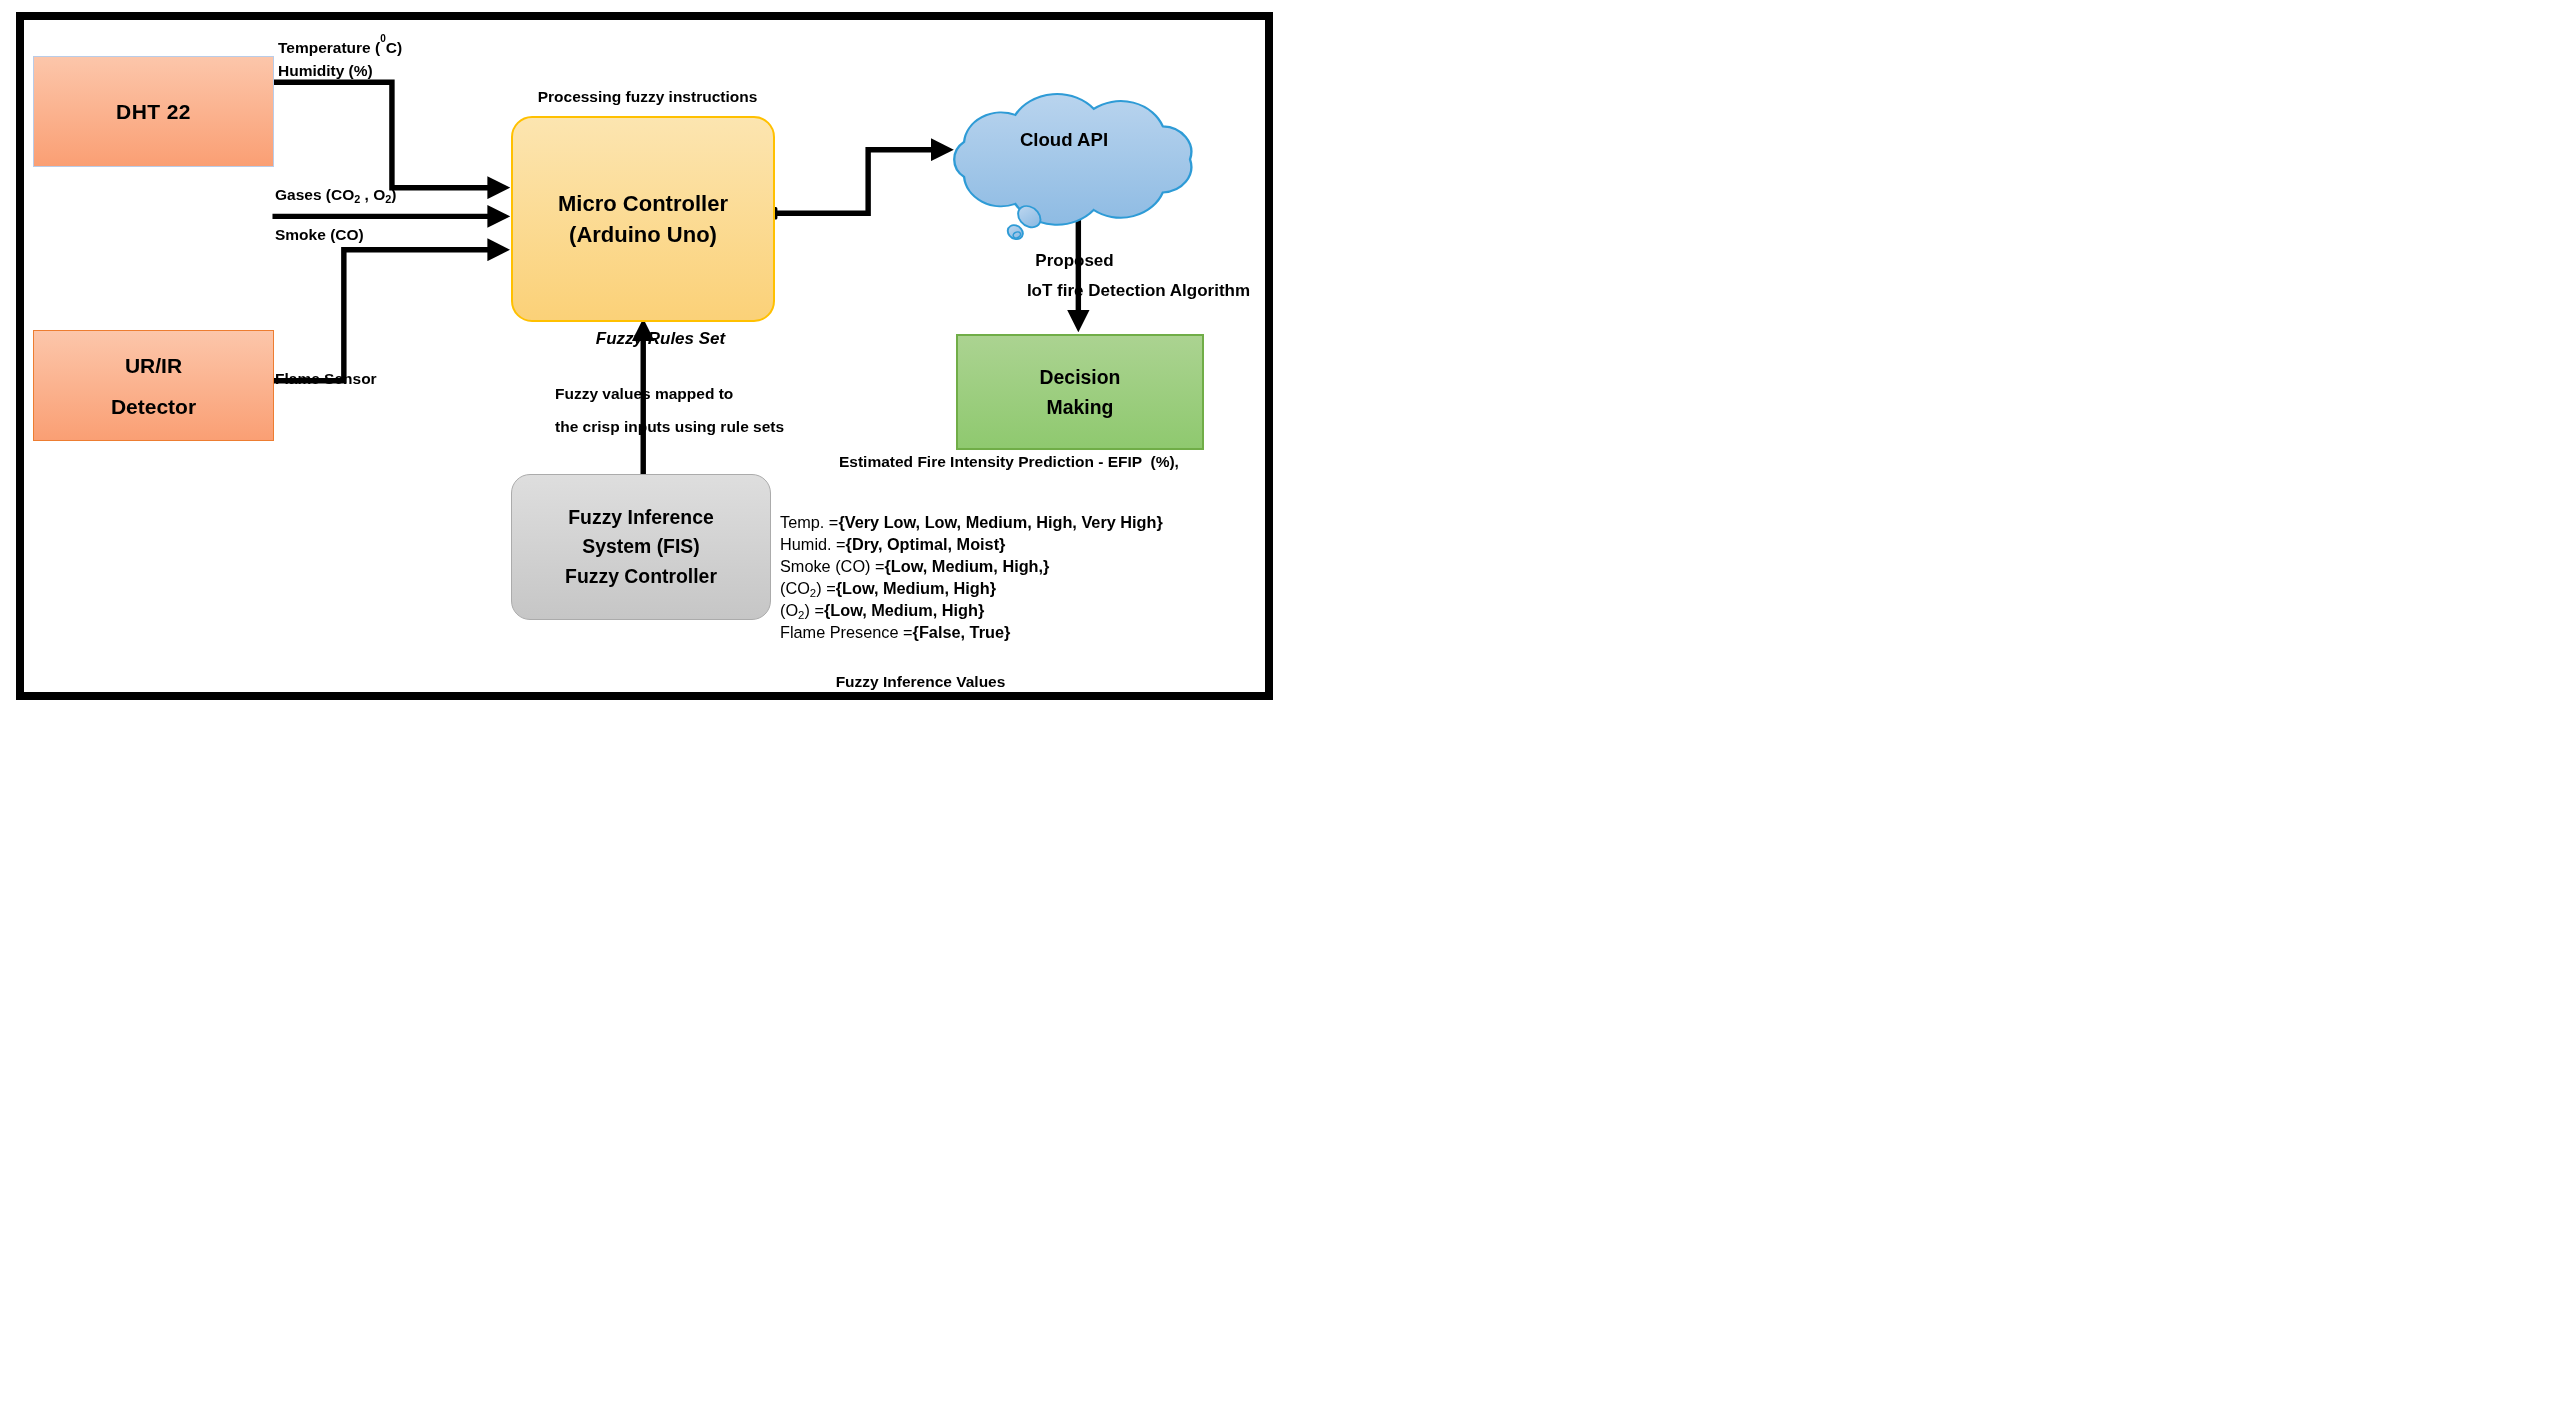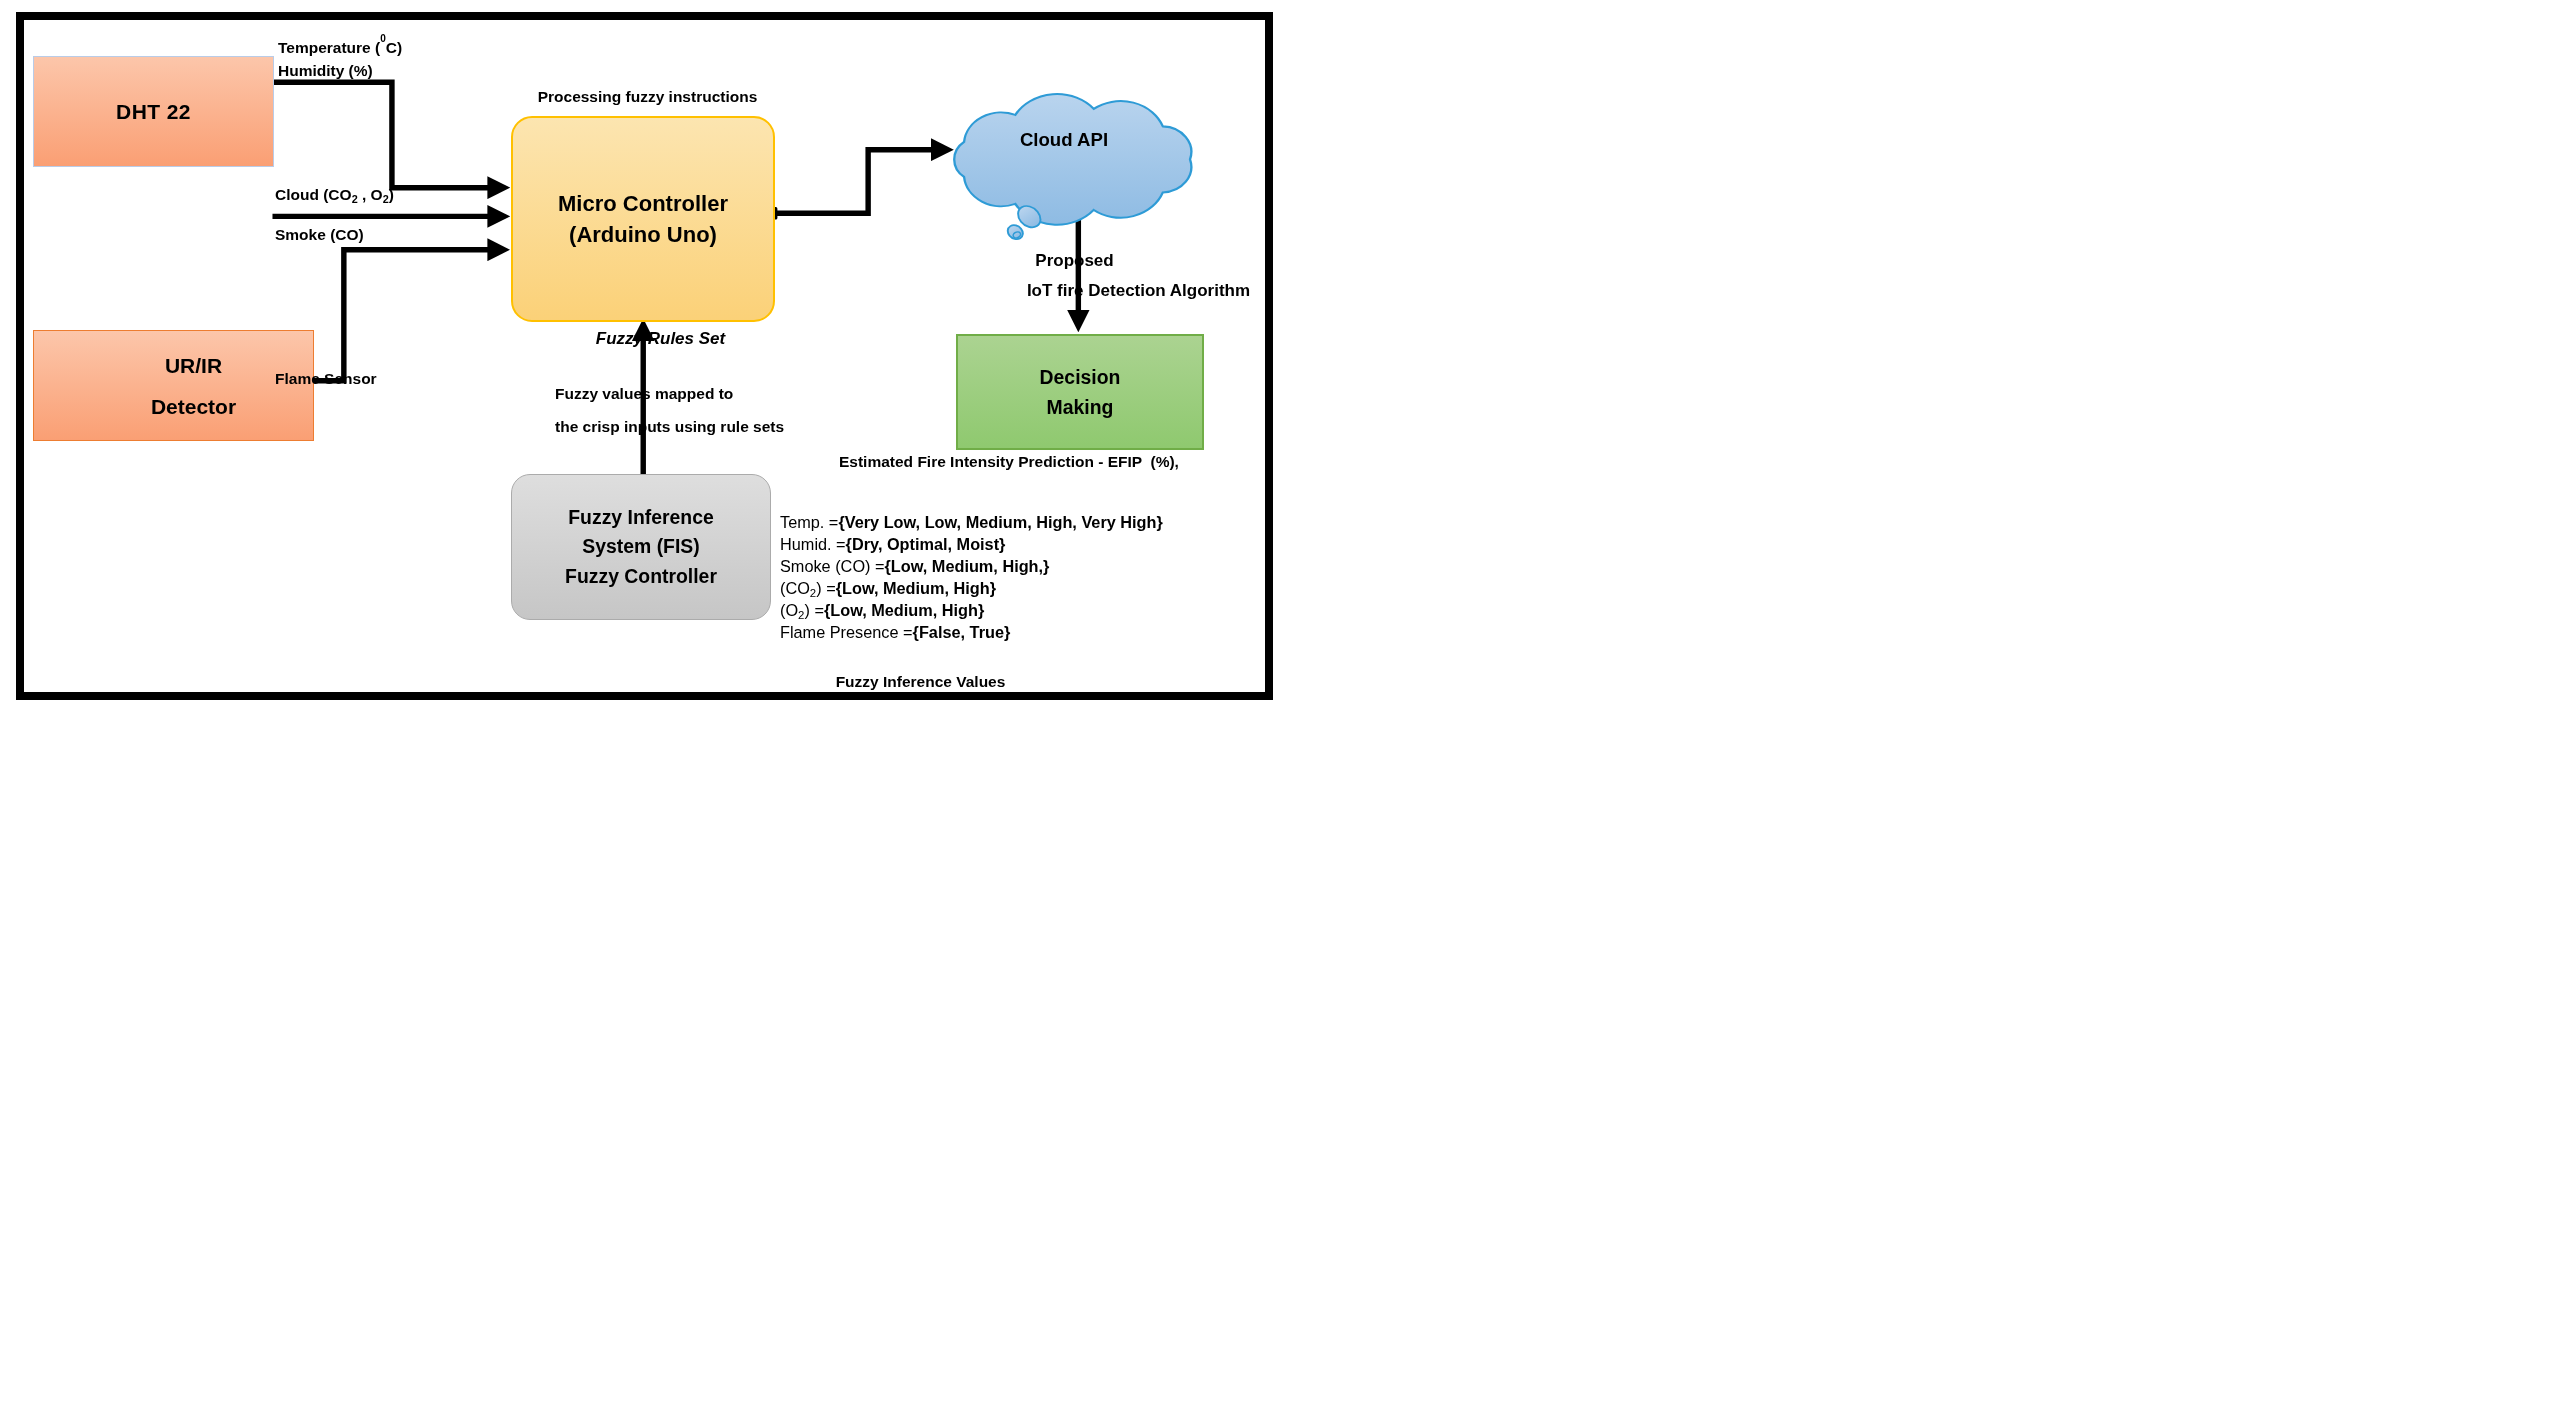--- a/index.html
+++ b/index.html
@@ -6,21 +6,21 @@
   .stage{position:relative;width:1288px;height:712px;background:#fff;overflow:hidden;
          font-family:"Liberation Sans","DejaVu Sans",sans-serif;color:#000;}
   .frame{position:absolute;left:15.5px;top:12.4px;right:15.5px;bottom:12.4px;border:8.5px solid #000;}
   .connectors{position:absolute;left:0;top:0;z-index:1;}
   .box{position:absolute;z-index:2;display:flex;flex-direction:column;align-items:center;justify-content:center;text-align:center;}
   .sensor{background:linear-gradient(180deg,#FCC6AA 0%,#FA9F74 100%);border:1.6px solid #ED7D31;}
   .sensor.blue-border{border-color:#B9CCE8;margin-top:20px;}
   .sensor-label{font-size:21px;font-weight:700;letter-spacing:0.4px;}
   .box-dht{left:33px;top:36px;width:239px;height:109px;}
   .box-mq5{left:33px;top:171px;width:239px;height:111px;}
-  .box-urir{left:33px;top:330px;width:239px;height:109px;padding-left:40px;}
+  .box-urir{left:33px;top:330px;width:239px;height:109px;}
   .urir-line{line-height:41px;font-size:21px;font-weight:700;}
   .box-micro{left:511px;top:116px;width:260px;height:202px;border-radius:21px;
              background:linear-gradient(180deg,#FCE5B0 0%,#FBD178 100%);border:2.3px solid #FFC000;}
   .micro-line{font-size:22px;font-weight:700;line-height:31px;}
   .box-decision{left:956px;top:334px;width:244px;height:112px;
                 background:linear-gradient(180deg,#ABD391 0%,#8FC96F 100%);border:2.3px solid #70AD47;}
   .decision-line{font-size:19.4px;font-weight:700;line-height:30px;}
   .box-fis{left:511px;top:474px;width:258px;height:144px;border-radius:19px;
            background:linear-gradient(180deg,#DEDEDE 0%,#C6C6C6 100%);border:1.6px solid #ABABAB;}
   .fis-line{font-size:19.4px;font-weight:700;line-height:29.5px;}
@@ -104,21 +104,21 @@
     <ellipse cx="115" cy="185" rx="13" ry="17" transform="rotate(-35 115 185)" fill="url(#cg)" stroke="#2E9BD6" stroke-width="2.5"></ellipse>
     <ellipse cx="97" cy="208" rx="9" ry="11" transform="rotate(-35 97 208)" fill="url(#cg)" stroke="#2E9BD6" stroke-width="2.5"></ellipse>
     <ellipse cx="99" cy="212" rx="5" ry="4" transform="rotate(-35 99 212)" fill="none" stroke="#2E9BD6" stroke-width="2"></ellipse>
   </svg>
 
   <div class="lbl lbl-temp">
     <div><span>Temperature (</span><sup class="s0">0</sup><span>C)</span></div>
     <div>Humidity (%)</div>
   </div>
 
-  <div class="lbl lbl-gases"><span>Cloud (CO</span><span class="sub">2</span><span> , O</span><span class="sub">2</span><span>)</span></div>
+  <div class="lbl lbl-gases"><span>Gases (CO</span><span class="sub">2</span><span> , O</span><span class="sub">2</span><span>)</span></div>
 
   <div class="lbl lbl-smoke">Smoke (CO)</div>
   <div class="lbl lbl-flame">Flame Sensor</div>
 
   <div class="lbl lbl-processing">Processing fuzzy instructions</div>
   <div class="lbl lbl-rules">Fuzzy Rules Set</div>
   <div class="lbl lbl-note1">Fuzzy values mapped to</div>
   <div class="lbl lbl-note2">the crisp inputs using rule sets</div>
 
   <div class="lbl lbl-cloud">Cloud API</div>

